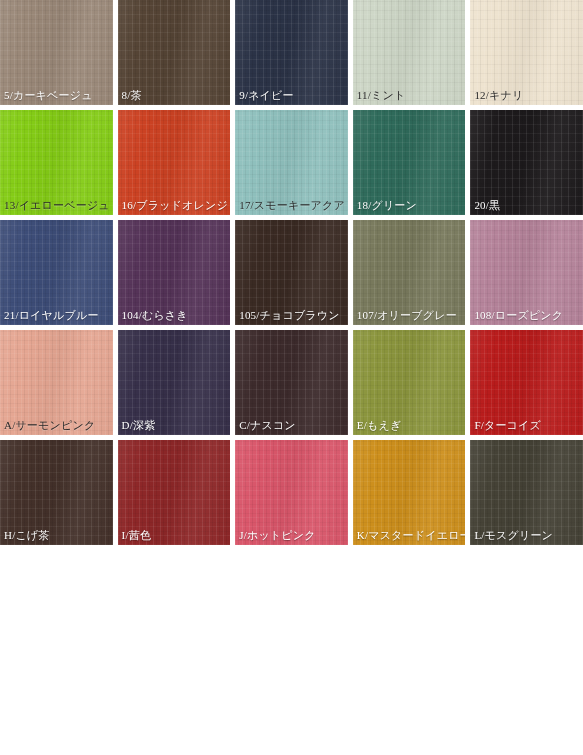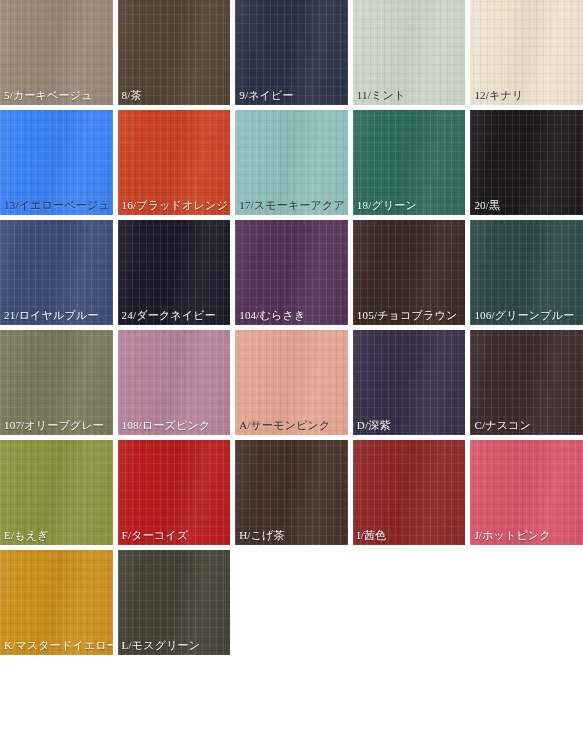--- a/index.html
+++ b/index.html
@@ -106,21 +106,21 @@
     <div class="swatch" style="background-color: rgb(205, 214, 198); padding-left: 13px;">
       <div class="weave"></div>
       <div class="sheen"></div>
       <div class="swatch-label dark">11/ミント</div>
     </div>
     <div class="swatch" style="background-color: rgb(238, 227, 207);">
       <div class="weave"></div>
       <div class="sheen"></div>
       <div class="swatch-label dark">12/キナリ</div>
     </div>
-    <div class="swatch" style="background-color: #3b82f6;">
+    <div class="swatch" style="background-color: #84cc16;">
       <div class="weave"></div>
       <div class="sheen"></div>
       <div class="swatch-label dark">13/イエローベージュ</div>
     </div>
     <div class="swatch" style="background-color: rgb(204, 66, 35);">
       <div class="weave"></div>
       <div class="sheen"></div>
       <div class="swatch-label light">16/ブラッドオレンジ</div>
     </div>
     <div class="swatch" style="background-color: rgb(143, 192, 189);">
@@ -136,39 +136,29 @@
     <div class="swatch" style="background-color: rgb(29, 26, 28);">
       <div class="weave"></div>
       <div class="sheen"></div>
       <div class="swatch-label light">20/黒</div>
     </div>
     <div class="swatch" style="background-color: rgb(61, 77, 120);">
       <div class="weave"></div>
       <div class="sheen"></div>
       <div class="swatch-label light">21/ロイヤルブルー</div>
     </div>
-    <div class="swatch" style="background-color: rgb(28, 26, 40);">
-      <div class="weave"></div>
-      <div class="sheen"></div>
-      <div class="swatch-label light">24/ダークネイビー</div>
-    </div>
     <div class="swatch" style="background-color: rgb(85, 51, 88);">
       <div class="weave"></div>
       <div class="sheen"></div>
       <div class="swatch-label light">104/むらさき</div>
     </div>
     <div class="swatch" style="background-color: rgb(58, 42, 35);">
       <div class="weave"></div>
       <div class="sheen"></div>
       <div class="swatch-label light">105/チョコブラウン</div>
-    </div>
-    <div class="swatch" style="background-color: rgb(44, 74, 71);">
-      <div class="weave"></div>
-      <div class="sheen"></div>
-      <div class="swatch-label light">106/グリーンブルー</div>
     </div>
     <div class="swatch" style="background-color: rgb(120, 121, 92);">
       <div class="weave"></div>
       <div class="sheen"></div>
       <div class="swatch-label light">107/オリーブグレー</div>
     </div>
     <div class="swatch" style="background-color: rgb(181, 131, 154);">
       <div class="weave"></div>
       <div class="sheen"></div>
       <div class="swatch-label light">108/ローズピンク</div>

